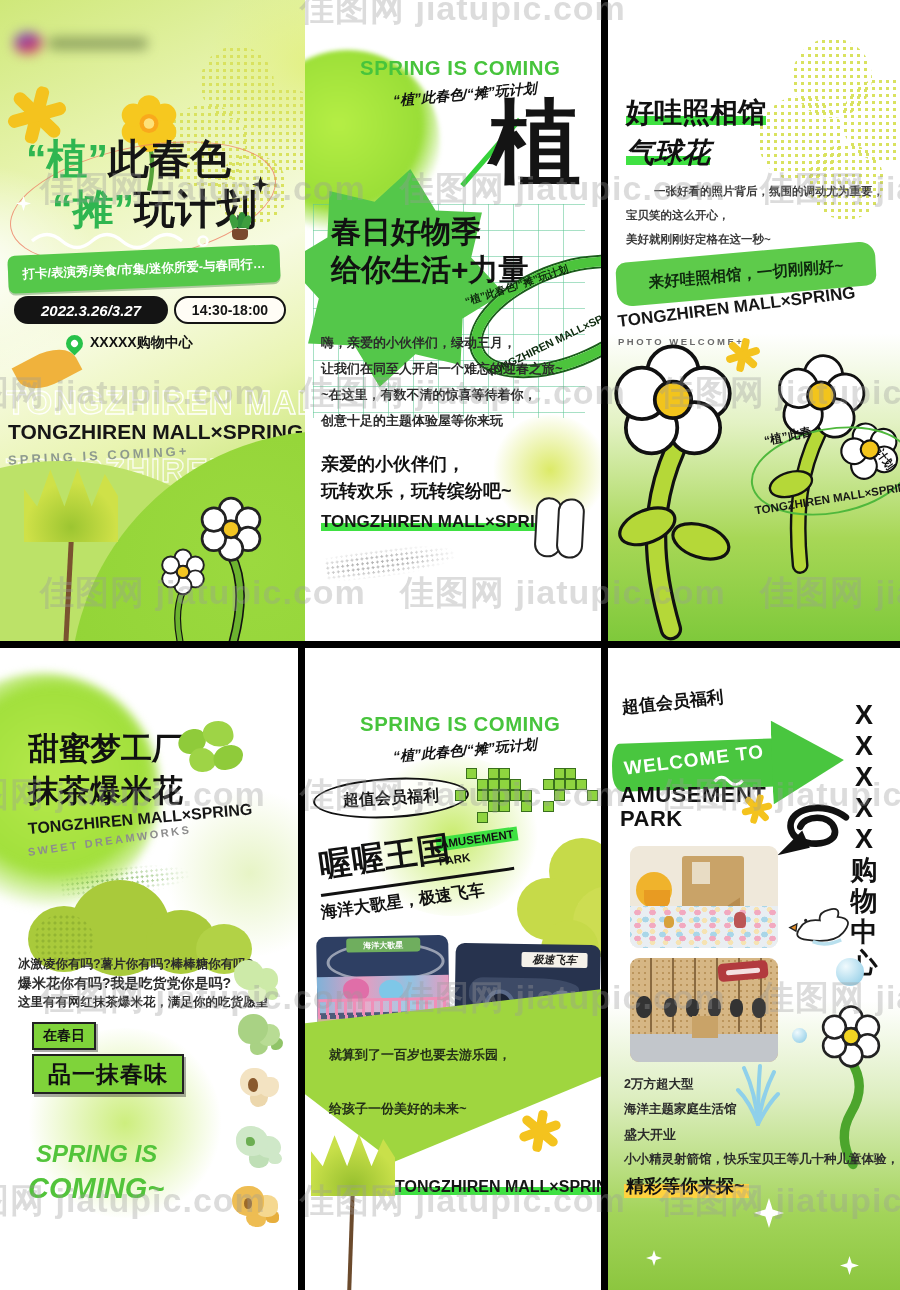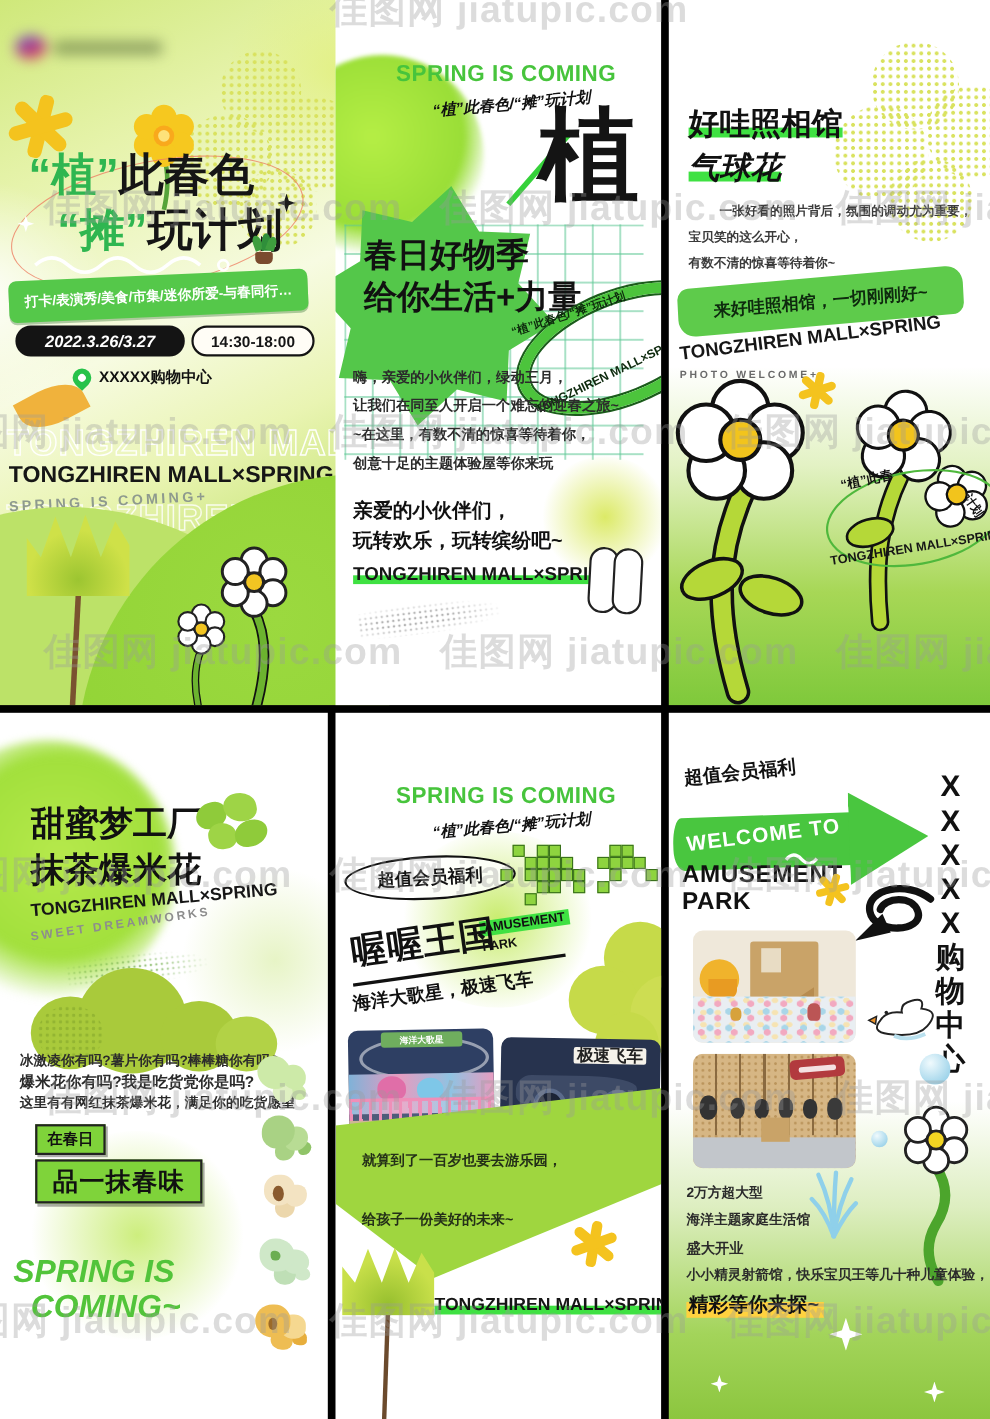--- a/index.html
+++ b/index.html
@@ -201,21 +201,21 @@
       <div class="abs dotfill" style="left:62px;top:106px;width:76px;height:76px;"></div>
     </div>
     <div class="abs" style="left:18px;top:94px;">
       <span class="gl-underline" style="font-size:28px;font-weight:900;background-size:100% 9px;">好哇照相馆</span>
     </div>
     <div class="abs" style="left:18px;top:134px;font-style:italic;">
       <span class="gl-underline" style="font-size:28px;font-weight:900;background-size:100% 9px;">气球花</span>
     </div>
     <div class="abs cjk-body" style="left:18px;top:184px;font-size:11.5px;color:#3a3a3a;margin-left:28px;">一张好看的照片背后，氛围的调动尤为重要，</div>
     <div class="abs cjk-body" style="left:18px;top:208px;font-size:11.5px;color:#3a3a3a;">宝贝笑的这么开心，</div>
-    <div class="abs cjk-body" style="left:18px;top:232px;font-size:11.5px;color:#3a3a3a;">有数不清的惊喜等待着你~</div>
+    <div class="abs cjk-body" style="left:18px;top:232px;font-size:11.5px;color:#3a3a3a;">美好就刚刚好定格在这一秒~</div>
     <div class="abs" style="left:8px;top:252px;width:260px;height:44px;background:#5ecb4b;border-radius:10px 16px 10px 16px;transform:rotate(-3deg) skewY(-2deg);
                 display:flex;align-items:center;justify-content:center;">
       <span style="font-size:15.5px;font-weight:900;color:#0e2a0e;white-space:nowrap;">来好哇照相馆，一切刚刚好~</span>
     </div>
     <div class="abs brandline" style="left:10px;top:312px;font-size:17px;transform:rotate(-7deg);transform-origin:left center;">TONGZHIREN  MALL×SPRING</div>
     <div class="abs" style="left:10px;top:336px;font-size:9.5px;letter-spacing:2.5px;color:#6a6a6a;font-weight:700;">PHOTO WELCOME+</div>
     <svg class="abs" style="left:118px;top:338px;width:34px;height:34px;transform:rotate(12deg);" viewBox="0 0 40 40">
       <g stroke="#f4c31e" stroke-width="9" stroke-linecap="round">
         <line x1="20" y1="4" x2="20" y2="36"></line>
           <line x1="6" y1="12" x2="34" y2="28"></line>
@@ -299,21 +299,21 @@
     </div>
     <div class="abs cjk-body" style="left:18px;top:308px;font-size:12.5px;">冰激凌你有吗?薯片你有吗?棒棒糖你有吗?</div>
     <div class="abs cjk-body" style="left:18px;top:327px;font-size:14px;">爆米花你有吗?我是吃货党你是吗?</div>
     <div class="abs cjk-body" style="left:18px;top:346px;font-size:12.5px;">这里有有网红抹茶爆米花，满足你的吃货愿望</div>
     <div class="abs" style="left:32px;top:374px;padding:3px 9px;background:#7fd33a;border:2px solid #222;font-size:14px;font-weight:800;box-shadow:2px 2px 0 rgba(20,20,20,.35);">
       <span>在春日</span>
     </div>
     <div class="abs" style="left:32px;top:406px;width:148px;height:36px;background:#7fd33a;border:2.5px solid #222;display:flex;align-items:center;justify-content:center;box-shadow:2px 3px 0 rgba(20,20,20,.35);">
       <span style="font-size:23px;font-weight:900;letter-spacing:1px;">品一抹春味</span>
     </div>
-    <div class="abs" style="left:12px;top:492px;font-size:29px;font-weight:900;font-style:italic;color:#52c43a;">SPRING IS</div>
+    <div class="abs" style="left:36px;top:492px;font-size:24px;font-weight:900;font-style:italic;color:#52c43a;">SPRING IS</div>
     <div class="abs" style="left:28px;top:524px;font-size:29px;font-weight:900;font-style:italic;color:#52c43a;">COMING~</div>
 
     <div class="abs" style="left:234px;top:312px;width:30px;height:30px;border-radius:48% 52% 45% 55%;background:#cdeaa8;
          box-shadow:18px 4px 0 -4px #cdeaa8, 8px 18px 0 -6px #dff0c2, 22px 18px 0 -8px #cdeaa8;"></div>
     <div class="abs" style="left:238px;top:366px;width:30px;height:30px;border-radius:52% 48% 55% 45%;background:#a9d284;
          box-shadow:16px 6px 0 -4px #b8dc94, 6px 17px 0 -6px #a9d284, 24px 15px 0 -9px #90c468;"></div>
     <div class="abs" style="left:240px;top:420px;width:28px;height:28px;border-radius:50% 45% 55% 50%;background:#f3e3c2;
          box-shadow:15px 5px 0 -4px #f3e3c2, 5px 16px 0 -5px #ecd7ac;">
       <div class="abs" style="left:8px;top:10px;width:10px;height:14px;background:#8a5a2e;border-radius:50% 50% 45% 55%;"></div>
     </div>
@@ -386,21 +386,21 @@
       </div>
       <div class="abs" style="left:0;top:40px;width:132px;height:36px;background:linear-gradient(90deg,#7fb2d8,#e79cc0 35%,#8fc3e2 70%,#e79cc0);"></div>
       <div class="abs" style="left:26px;top:42px;width:26px;height:22px;background:#e06ea8;border-radius:50% 50% 40% 40%;"></div>
       <div class="abs" style="left:62px;top:44px;width:24px;height:20px;background:#7ec7e8;border-radius:50% 50% 40% 40%;"></div>
       <div class="abs" style="left:0;top:62px;width:132px;height:20px;
           background:repeating-linear-gradient(90deg,#ef8fb8 0 3px,rgba(255,255,255,.15) 3px 9px);border-top:3px solid #ef8fb8;"></div>
       <div class="abs" style="left:0;top:82px;width:132px;height:18px;background:#cdb794;"></div>
     </div>
     <div class="photo" style="left:150px;top:296px;width:145px;height:92px;transform:rotate(1deg);background:#27334e;">
       <div class="abs" style="left:66px;top:8px;width:66px;height:15px;background:#f5f2ea;border-radius:2px;display:flex;align-items:center;justify-content:center;">
-        <span style="font-size:15px;color:#222;font-weight:800;">极速飞车</span>
+        <span style="font-size:11px;color:#222;font-weight:800;font-style:italic;">极速飞车</span>
       </div>
       <div class="abs" style="left:14px;top:34px;width:110px;height:26px;background:#3d4a66;border-radius:14px 40% 8px 8px;"></div>
       <div class="abs" style="left:30px;top:46px;width:22px;height:22px;background:#1b2336;border:4px solid #5a6a8a;border-radius:50%;"></div>
       <div class="abs" style="left:92px;top:46px;width:22px;height:22px;background:#1b2336;border:4px solid #5a6a8a;border-radius:50%;"></div>
       <div class="abs" style="left:0;top:66px;width:145px;height:16px;
           background:repeating-linear-gradient(90deg,#ef8fb8 0 3px,rgba(255,255,255,.12) 3px 10px);border-top:3px solid #ef8fb8;"></div>
       <div class="abs" style="left:0;top:82px;width:145px;height:10px;background:#3a4763;"></div>
     </div>
 
     <div class="abs" style="left:0;top:336px;width:296px;height:178px;background:#9fd63f;

